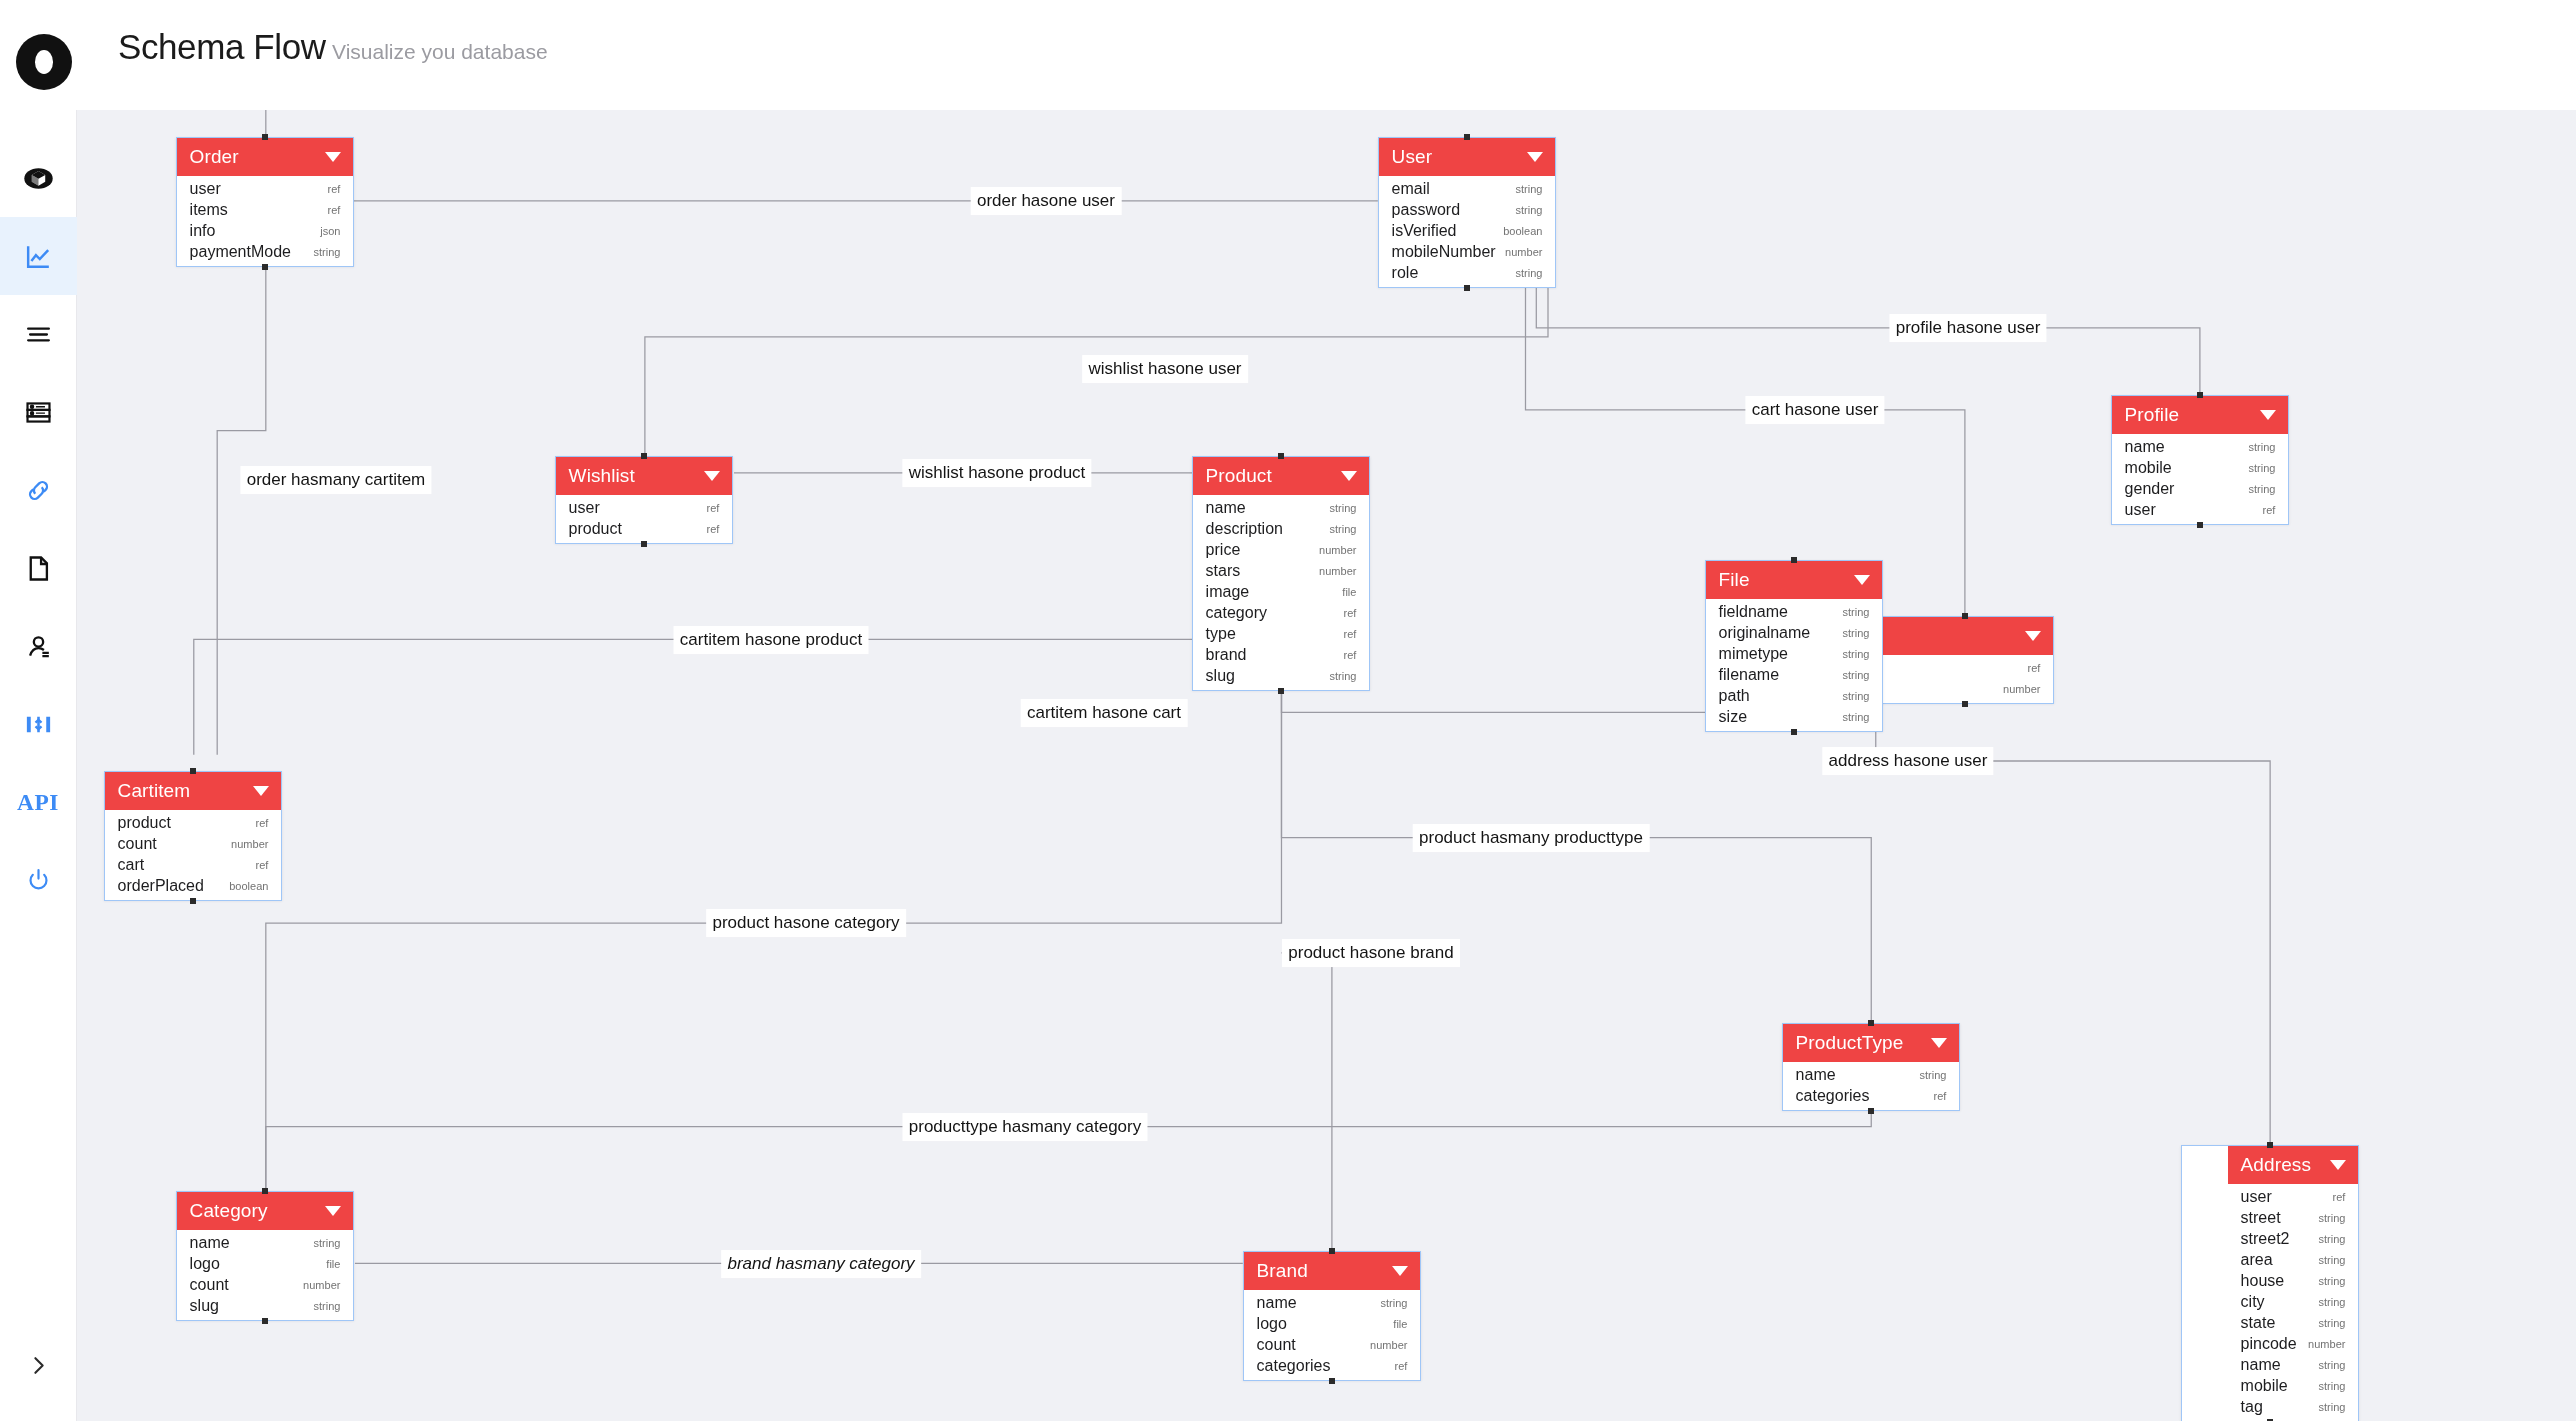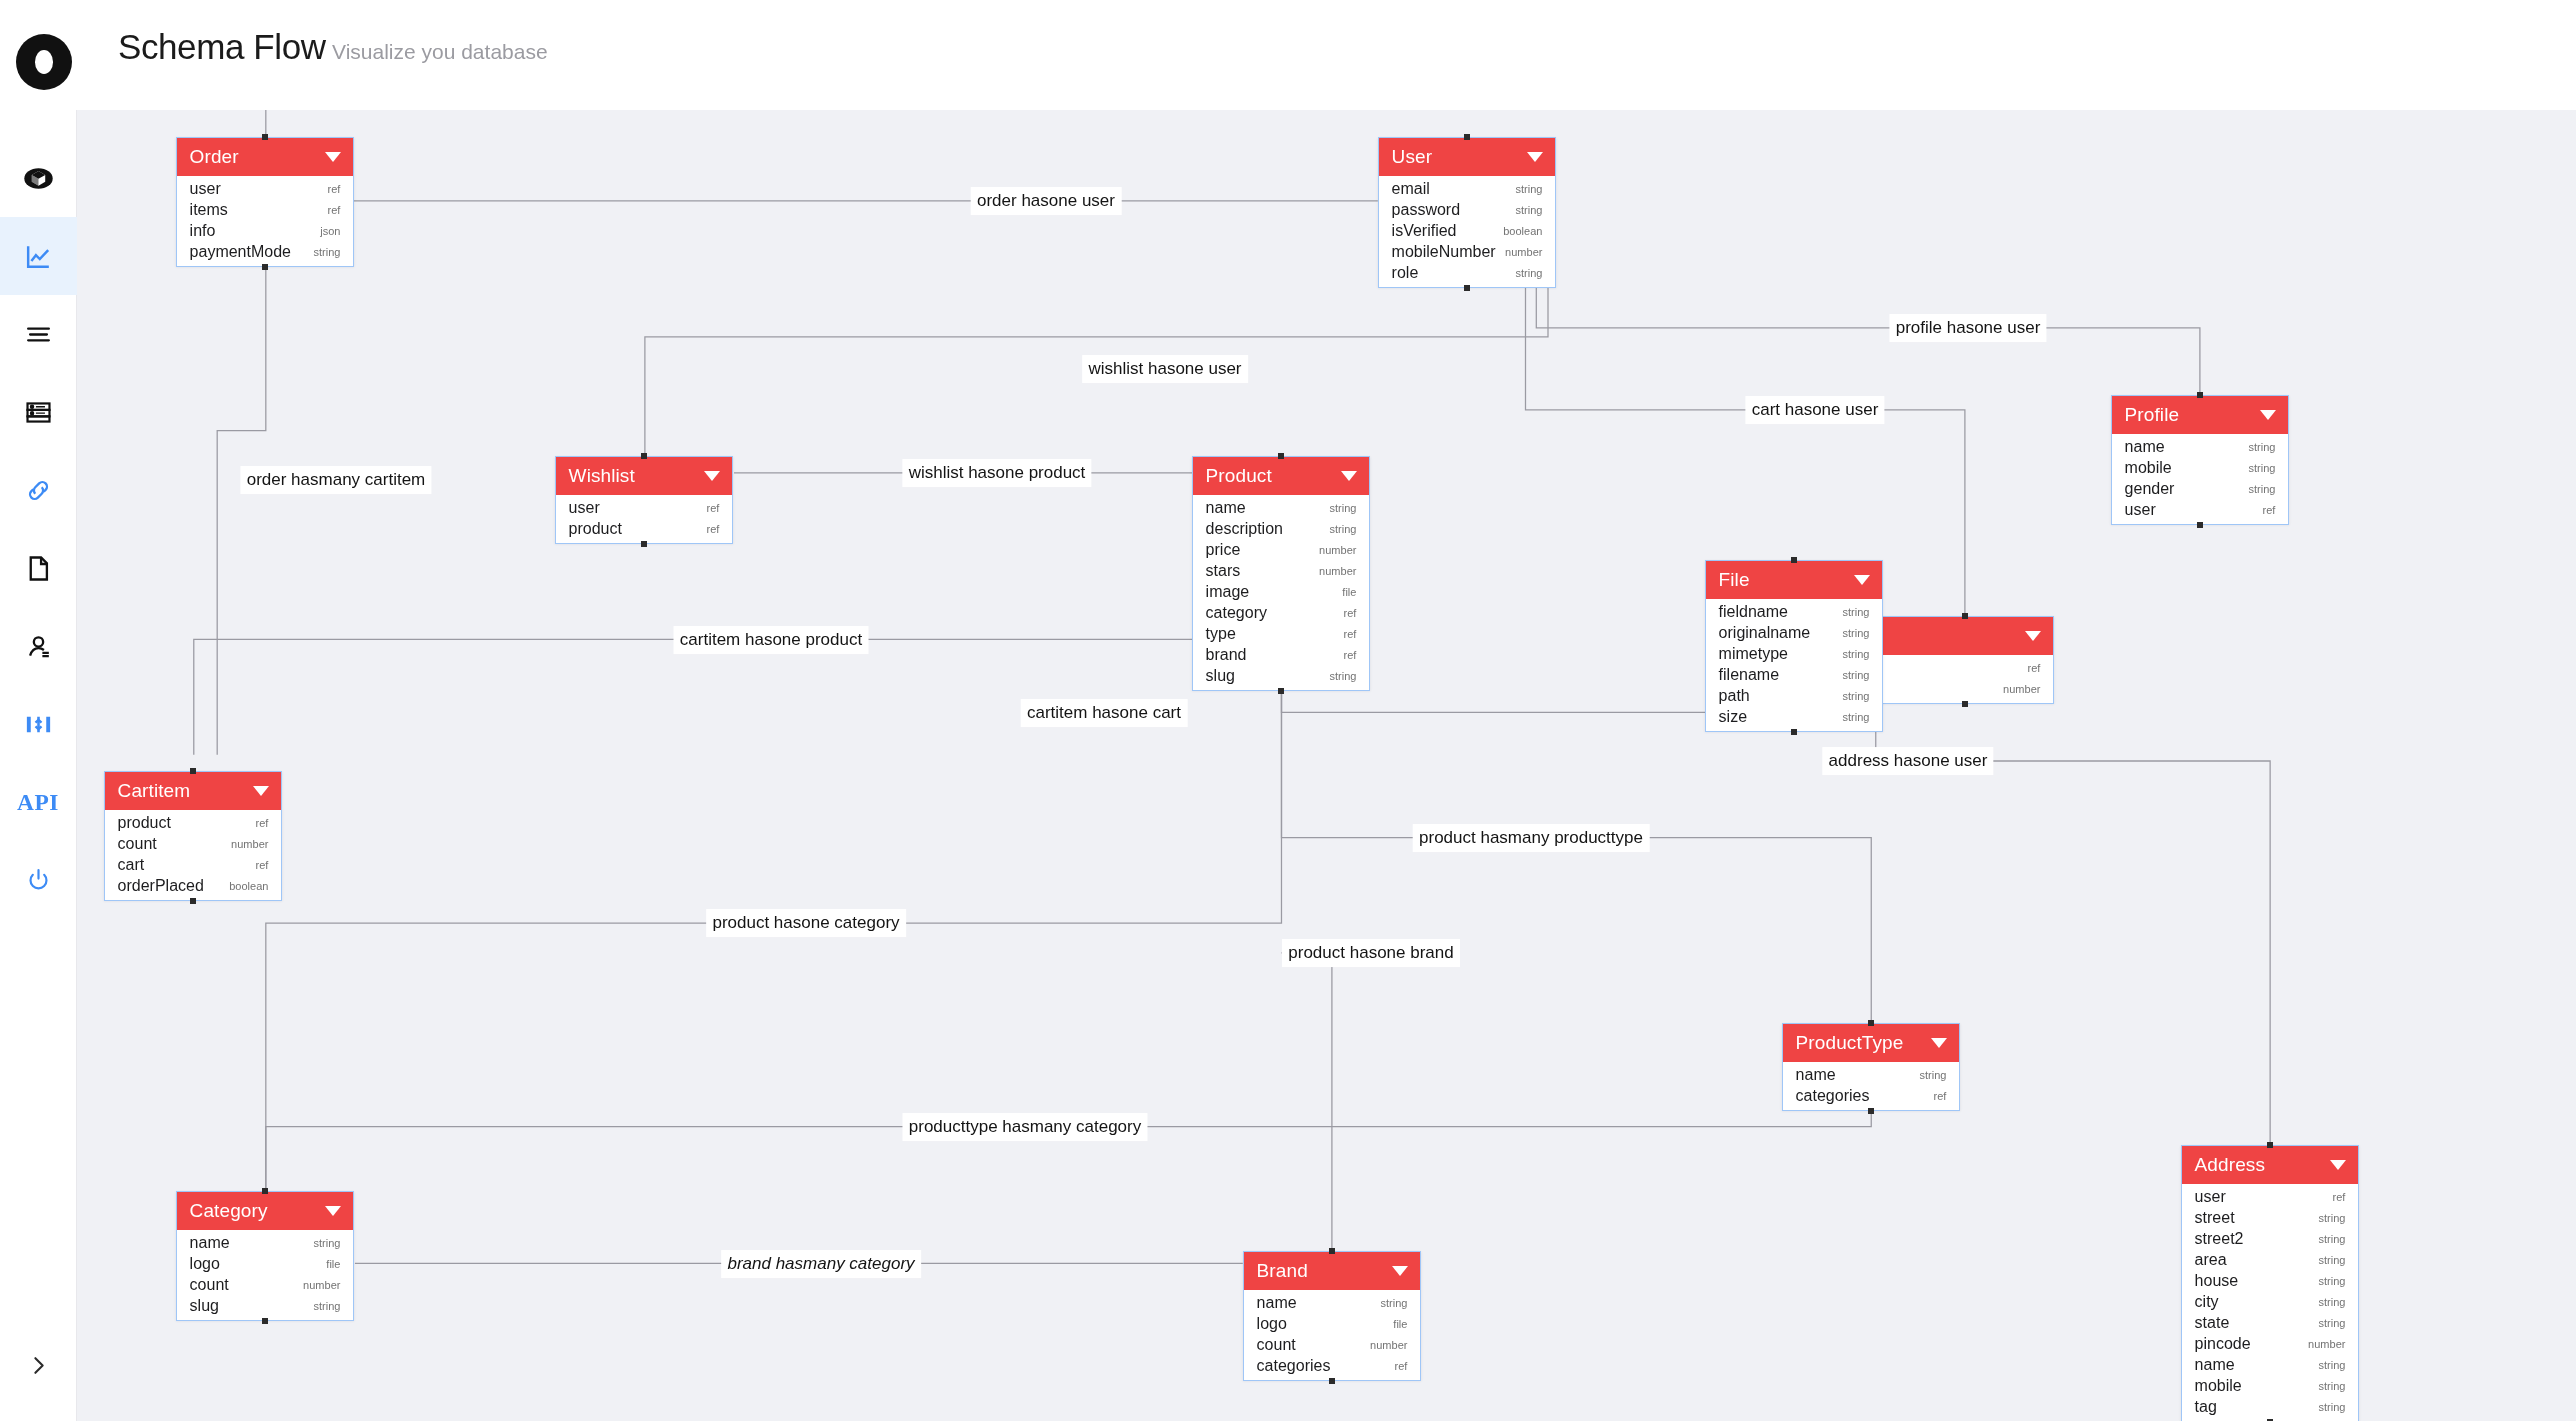--- a/index.html
+++ b/index.html
@@ -480,21 +480,21 @@
               <span class="field-type">string</span>
             </div>
             <div class="field">
               <span class="field-name">categories</span>
               <span class="field-type">ref</span>
             </div>
           </div>
           <div class="port top"></div>
           <div class="port bottom"></div>
         </div>
-        <div class="node" style="left: 2104px; top: 1035px; width: 178px; z-index: 2;">
+        <div class="node" style="left: 2104px; top: 1035px; width: 178px; z-index: 2; padding-left: 46px;">
           <div class="node-head">
             <span class="node-title">Address</span>
             <span class="caret"></span>
           </div>
           <div class="node-body">
             <div class="field">
               <span class="field-name">user</span>
               <span class="field-type">ref</span>
             </div>
             <div class="field">

